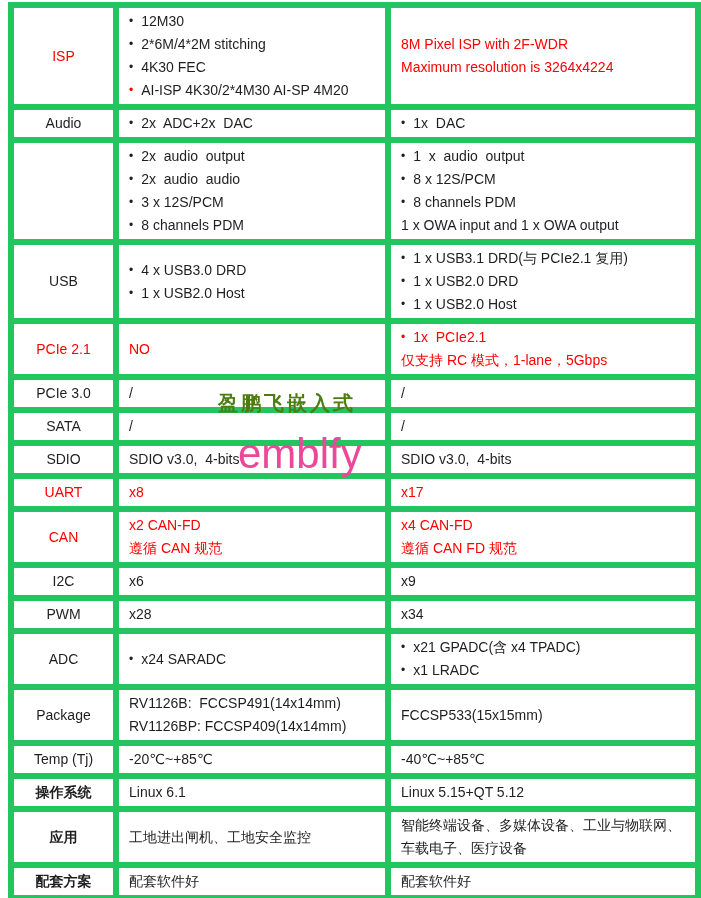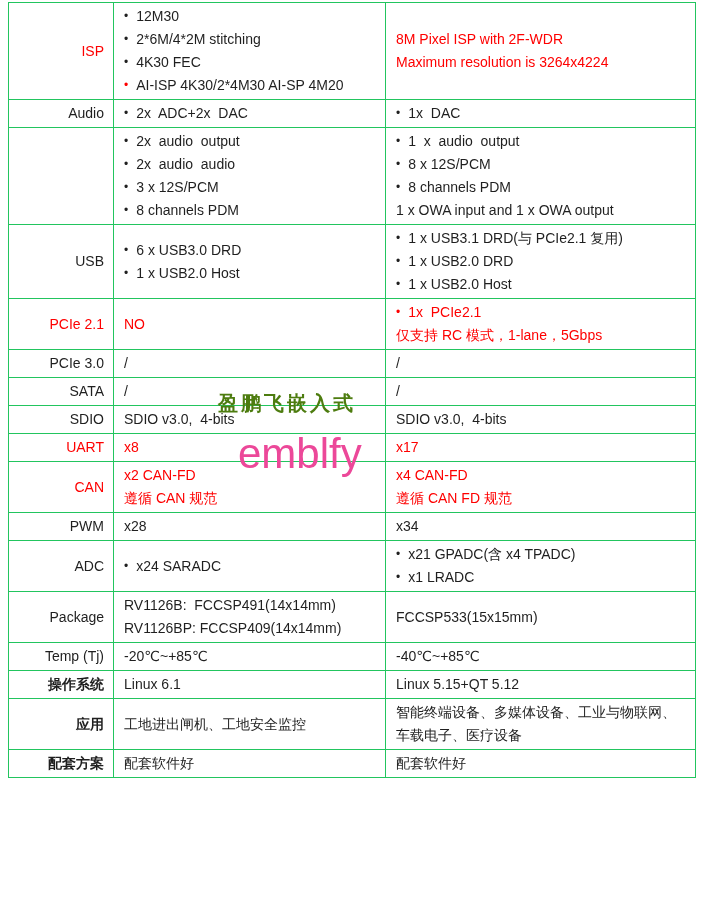--- a/index.html
+++ b/index.html
@@ -17,26 +17,26 @@
   }
   table.spec {
     position: absolute;
     left: 8px;
     top: 2px;
     width: 687px;
     border-collapse: collapse;
     table-layout: fixed;
   }
   td {
-    border: 1px solid #22c55e;
+    border: 6px solid #22c55e;
     vertical-align: middle;
     font-size: 14px;
   }
   td.label {
-    text-align: right;
+    text-align: center;
     padding: 2px 9px;
     line-height: 21px;
   }
   td.label.bold { font-weight: bold; margin-left: 32px; }
   td.data {
     padding: 2px 8px 2px 10px;
   }
   .line {
     line-height: 23px;
     white-space: pre-wrap;
@@ -115,21 +115,21 @@
         <td class="data">
           <div class="line"><span class="bullet">•</span><span>1  x  audio  output</span></div>
           <div class="line"><span class="bullet">•</span><span>8 x 12S/PCM</span></div>
           <div class="line"><span class="bullet">•</span><span>8 channels PDM</span></div>
           <div class="line"><span>1 x OWA input and 1 x OWA output</span></div>
         </td>
       </tr>
       <tr>
         <td class="label">USB</td>
         <td class="data">
-          <div class="line"><span class="bullet">•</span><span>6 x USB3.0 DRD</span></div>
+          <div class="line"><span class="bullet">•</span><span>4 x USB3.0 DRD</span></div>
           <div class="line"><span class="bullet">•</span><span>1 x USB2.0 Host</span></div>
         </td>
         <td class="data">
           <div class="line"><span class="bullet">•</span><span>1 x USB3.1 DRD(与 PCIe2.1 复用)</span></div>
           <div class="line"><span class="bullet">•</span><span>1 x USB2.0 DRD</span></div>
           <div class="line"><span class="bullet">•</span><span>1 x USB2.0 Host</span></div>
         </td>
       </tr>
       <tr>
         <td class="label red">PCIe 2.1</td>
@@ -179,20 +179,29 @@
       </tr>
       <tr>
         <td class="label red">CAN</td>
         <td class="data">
           <div class="line red"><span>x2 CAN-FD</span></div>
           <div class="line red"><span>遵循 CAN 规范</span></div>
         </td>
         <td class="data">
           <div class="line red"><span>x4 CAN-FD</span></div>
           <div class="line red"><span>遵循 CAN FD 规范</span></div>
+        </td>
+      </tr>
+      <tr>
+        <td class="label">I2C</td>
+        <td class="data">
+          <div class="line"><span>x6</span></div>
+        </td>
+        <td class="data">
+          <div class="line"><span>x9</span></div>
         </td>
       </tr>
       <tr>
         <td class="label">PWM</td>
         <td class="data">
           <div class="line"><span>x28</span></div>
         </td>
         <td class="data">
           <div class="line"><span>x34</span></div>
         </td>

